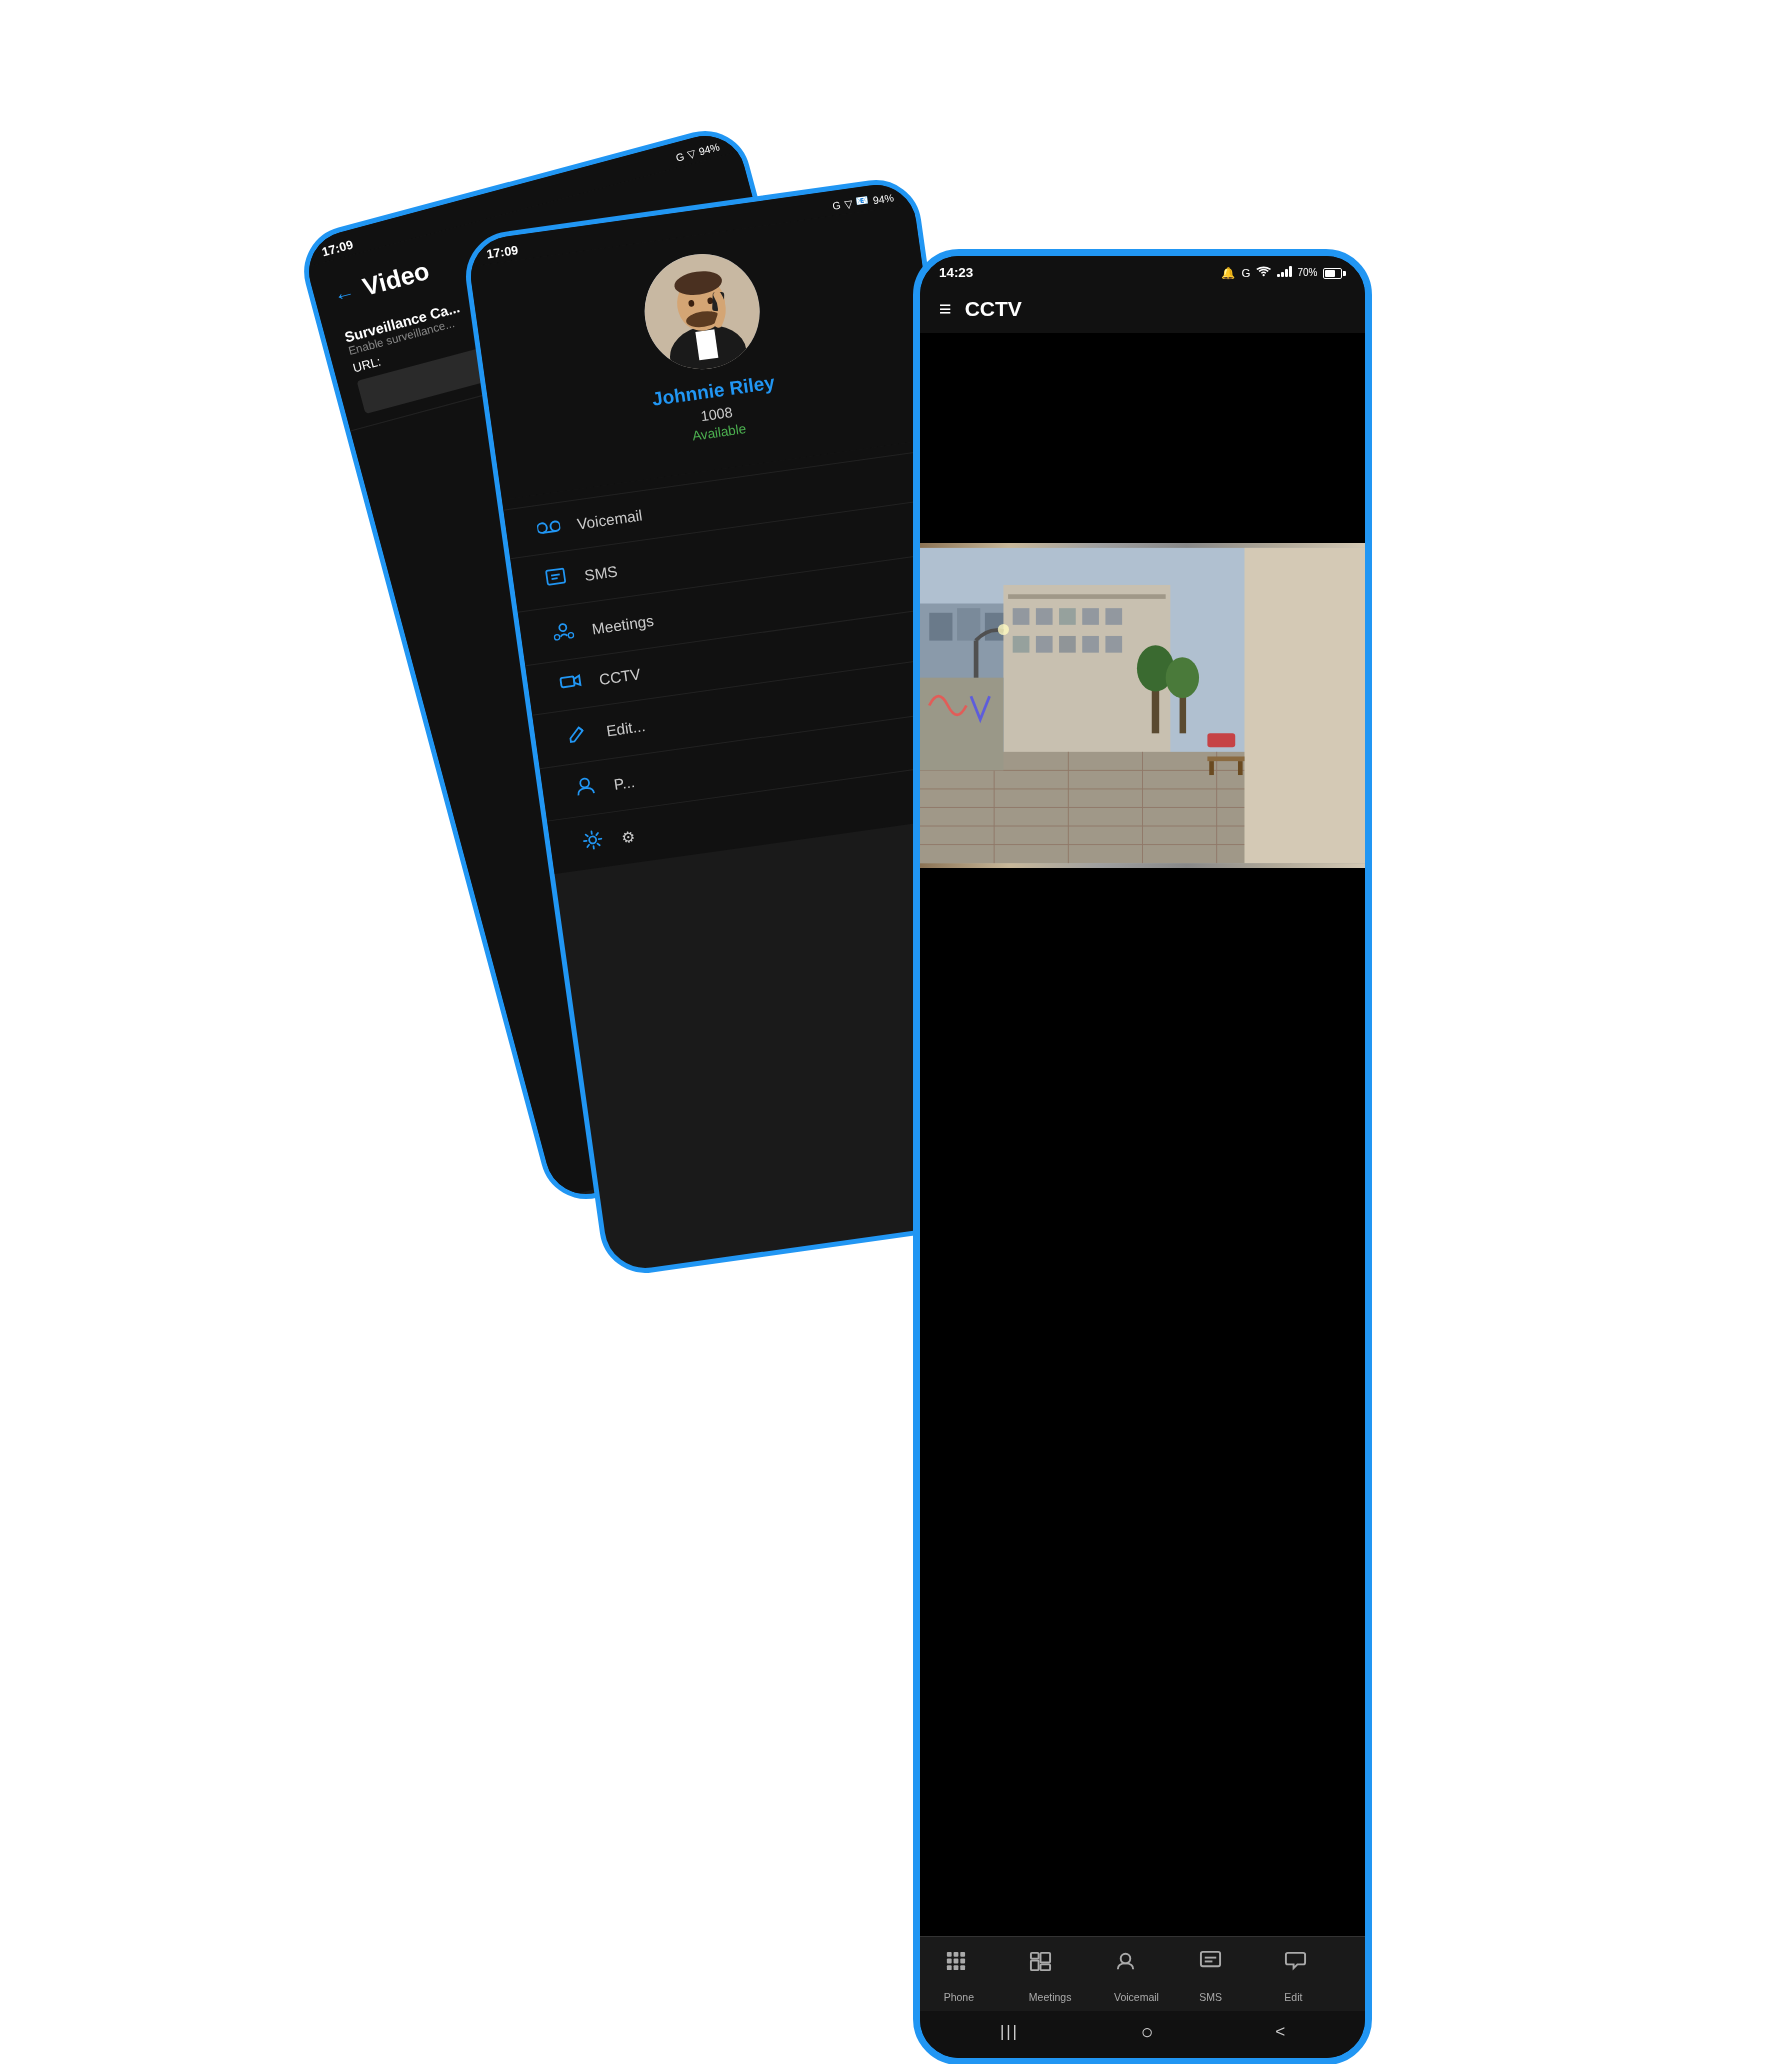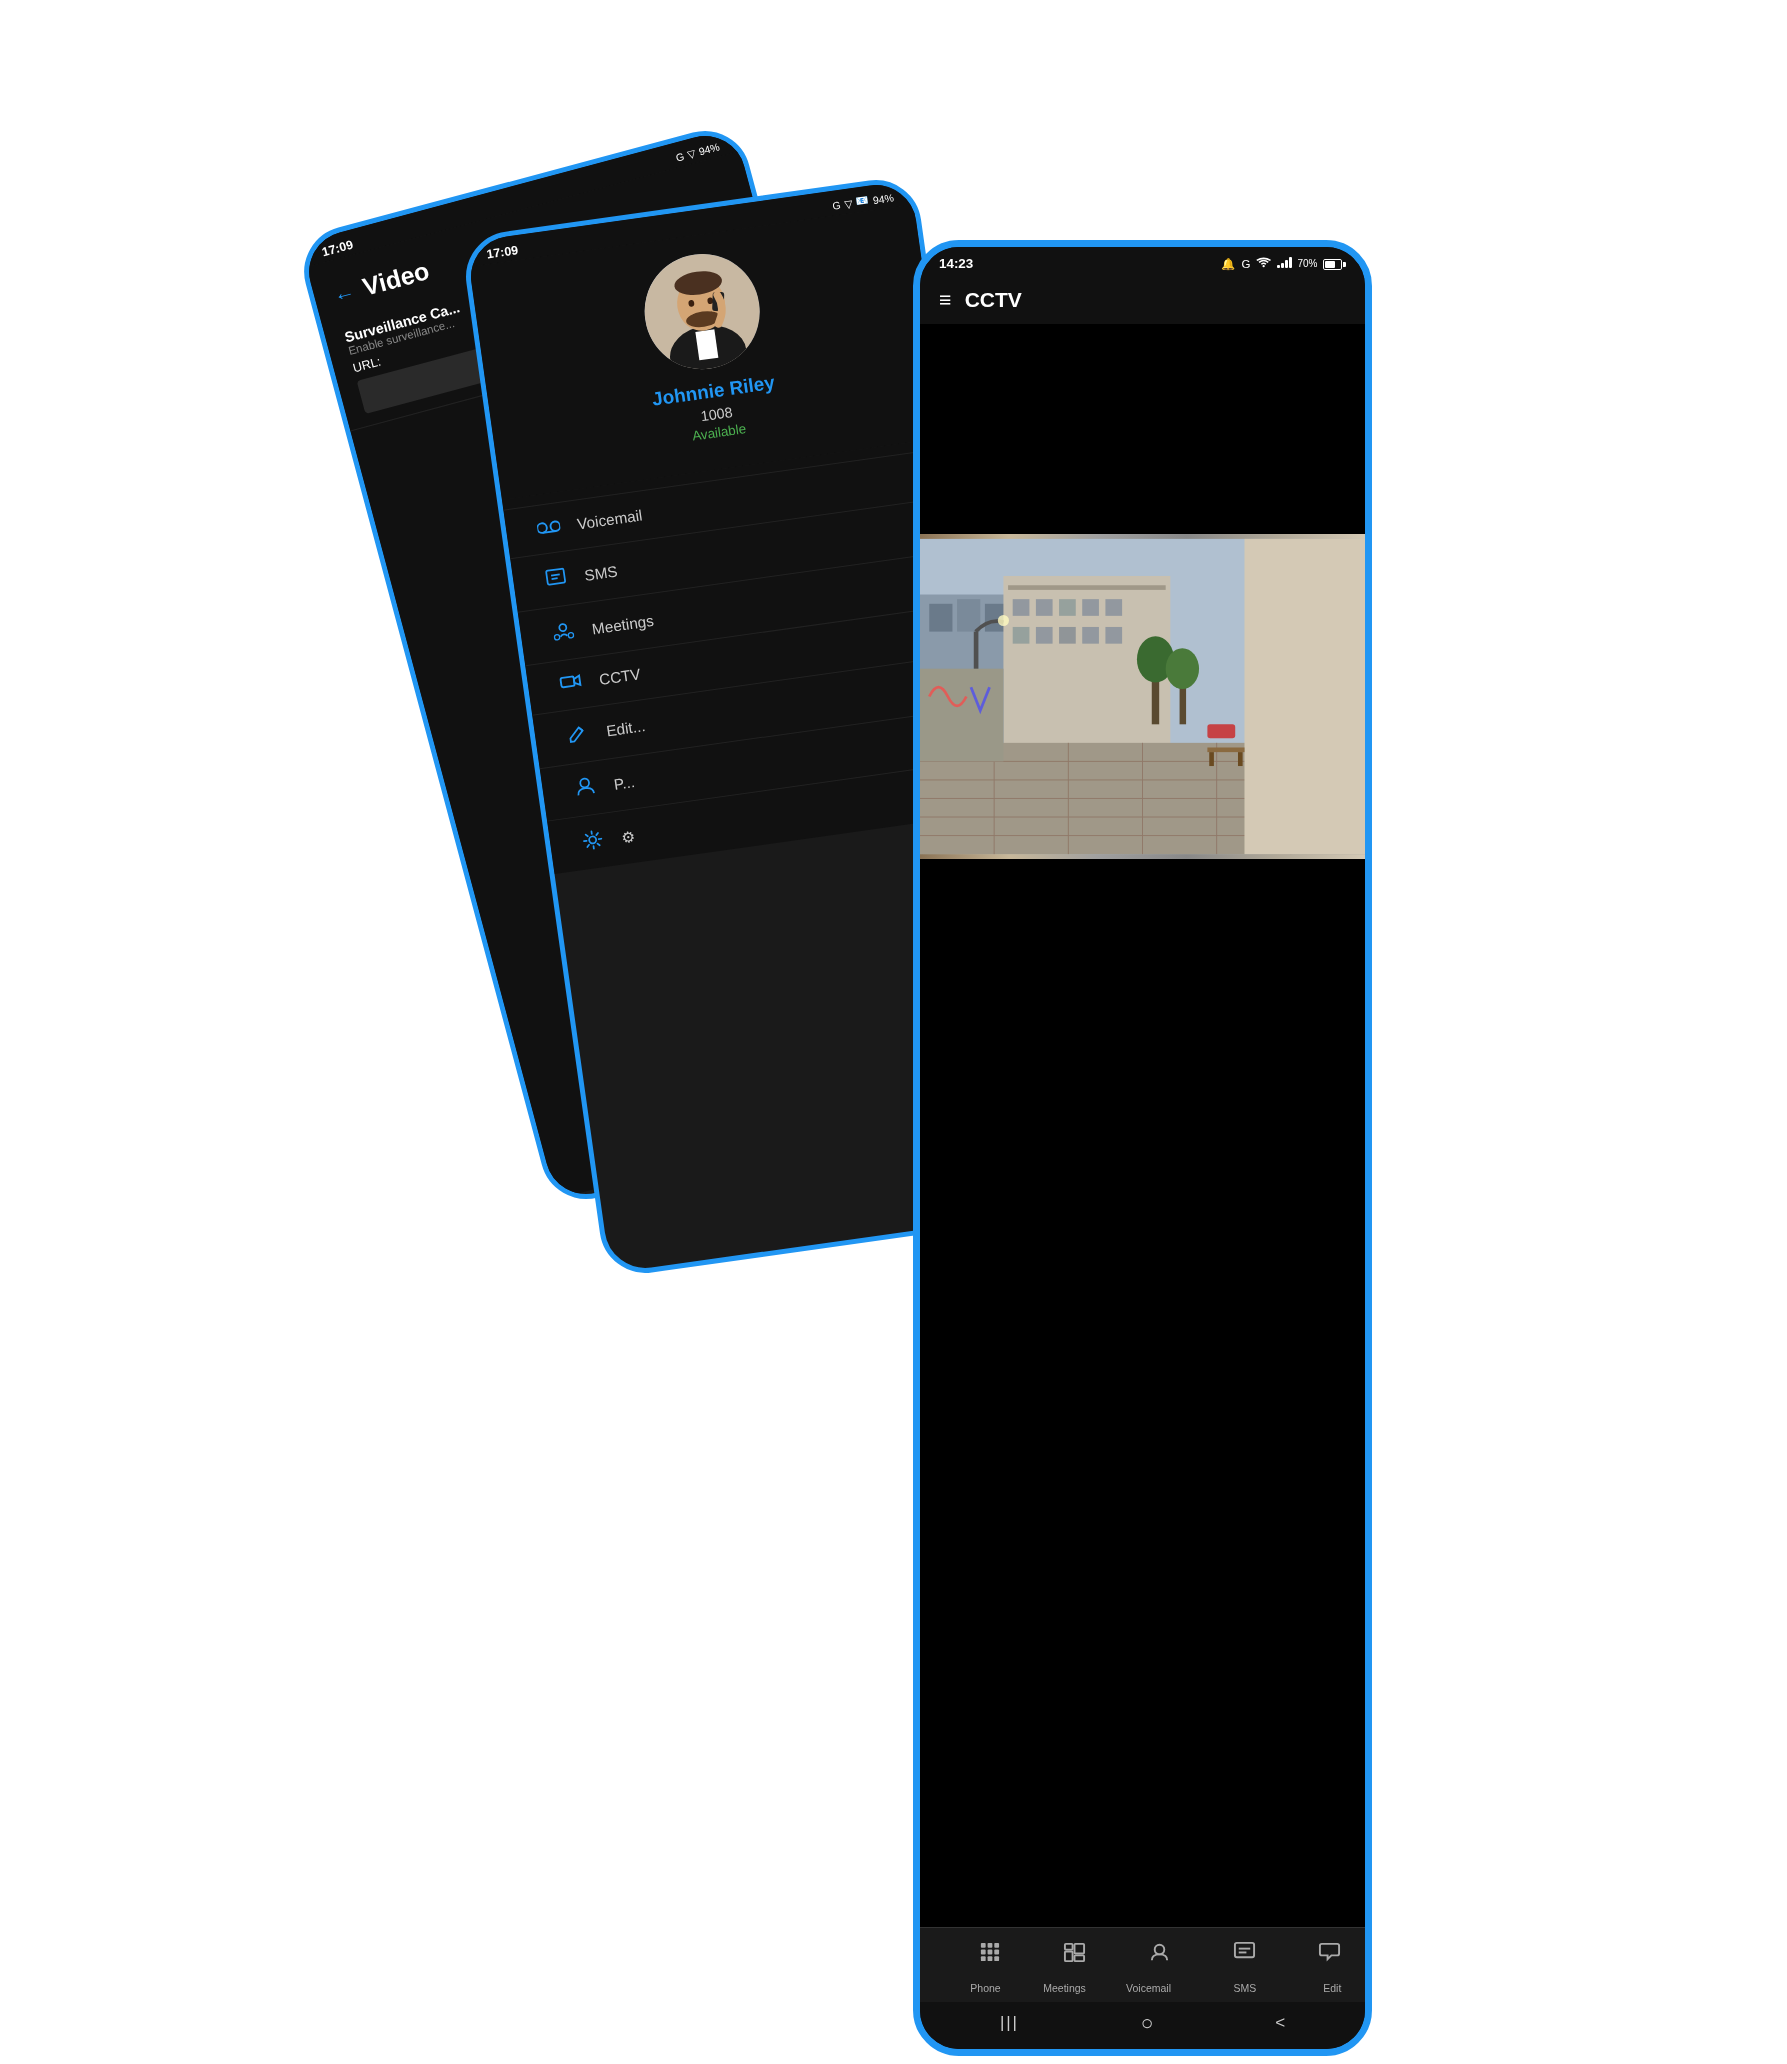--- a/index.html
+++ b/index.html
@@ -207,21 +207,21 @@
     }
 
     .phone-mid .menu-item .menu-label {
       color: #ccc;
       font-size: 15.3px;
     }
 
     
     .phone-front {
       position: absolute;
-      top: 115px;
+      top: 124px;
       right: 0px;
       width: 459px;
       height: 1816px;
       background: #111;
       border-radius: 46px;
       border: 7.6px solid #2196F3;
       overflow: hidden;
       z-index: 3;
       display: flex;
       flex-direction: column;
@@ -304,21 +304,21 @@
       justify-content: space-around;
       padding: 11.5px 9.6px 7.6px;
       background: #1a1a1a;
       border-top: 1px solid #333;
       flex-shrink: 0;
     }
 
     .phone-front .nav-item {
       display: flex;
       flex-direction: column;
-      align-items: flex-end;
+      align-items: flex-start;
       gap: 16px;
       min-width: 57px;
     }
 
     .phone-front .nav-icon {
       color: #aaa;
       font-size: 21px;
       line-height: 1;
     }
 

